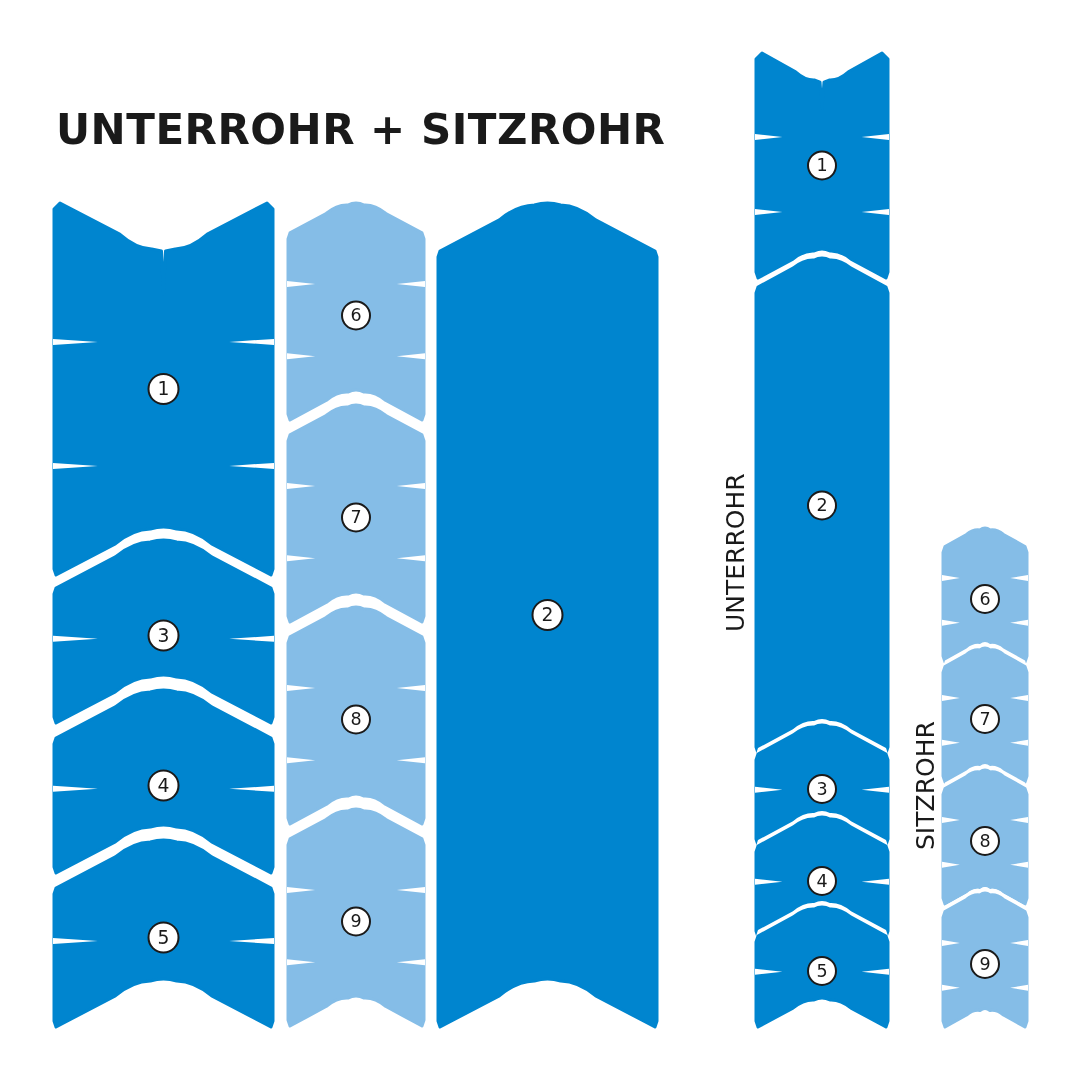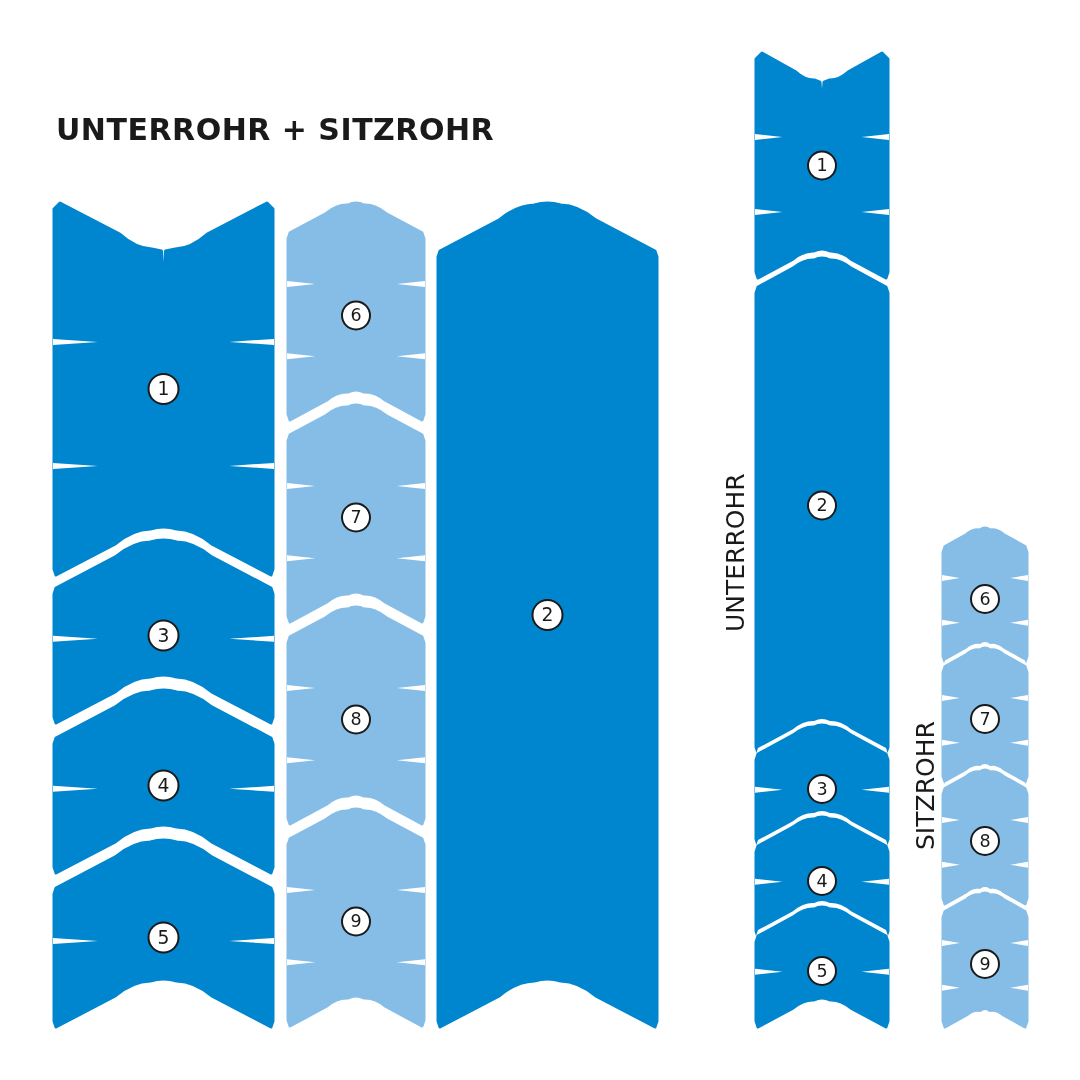--- a/index.html
+++ b/index.html
@@ -1,17 +1,17 @@
 <!DOCTYPE html>
 <html><head>
 <meta charset="utf-8">
 <style>
   html,body{margin:0;padding:0;background:#ffffff;}
   body{width:1080px;height:1080px;position:relative;overflow:hidden;font-family:"Liberation Sans",sans-serif;}
-  #title{position:absolute;left:56px;top:100px;font-family:"DejaVu Sans",sans-serif;font-weight:bold;font-size:30px;letter-spacing:0.5px;color:#1a1a1a;line-height:60px;white-space:nowrap;}
+  #title{position:absolute;left:56px;top:100px;font-family:"DejaVu Sans",sans-serif;font-weight:bold;font-size:42px;letter-spacing:0.5px;color:#1a1a1a;line-height:60px;white-space:nowrap;}
   #stage{position:absolute;left:0;top:0;}
   .vlabel{position:absolute;font-family:"DejaVu Sans",sans-serif;font-size:25px;color:#1a1a1a;transform:rotate(-90deg);transform-origin:left top;white-space:nowrap;line-height:28px;}
 </style>
 </head>
 <body>
 
 <div id="title">UNTERROHR + SITZROHR</div>
 
 <svg id="stage" width="1080" height="1080" viewBox="0 0 1080 1080" xmlns="http://www.w3.org/2000/svg">
     <g>

